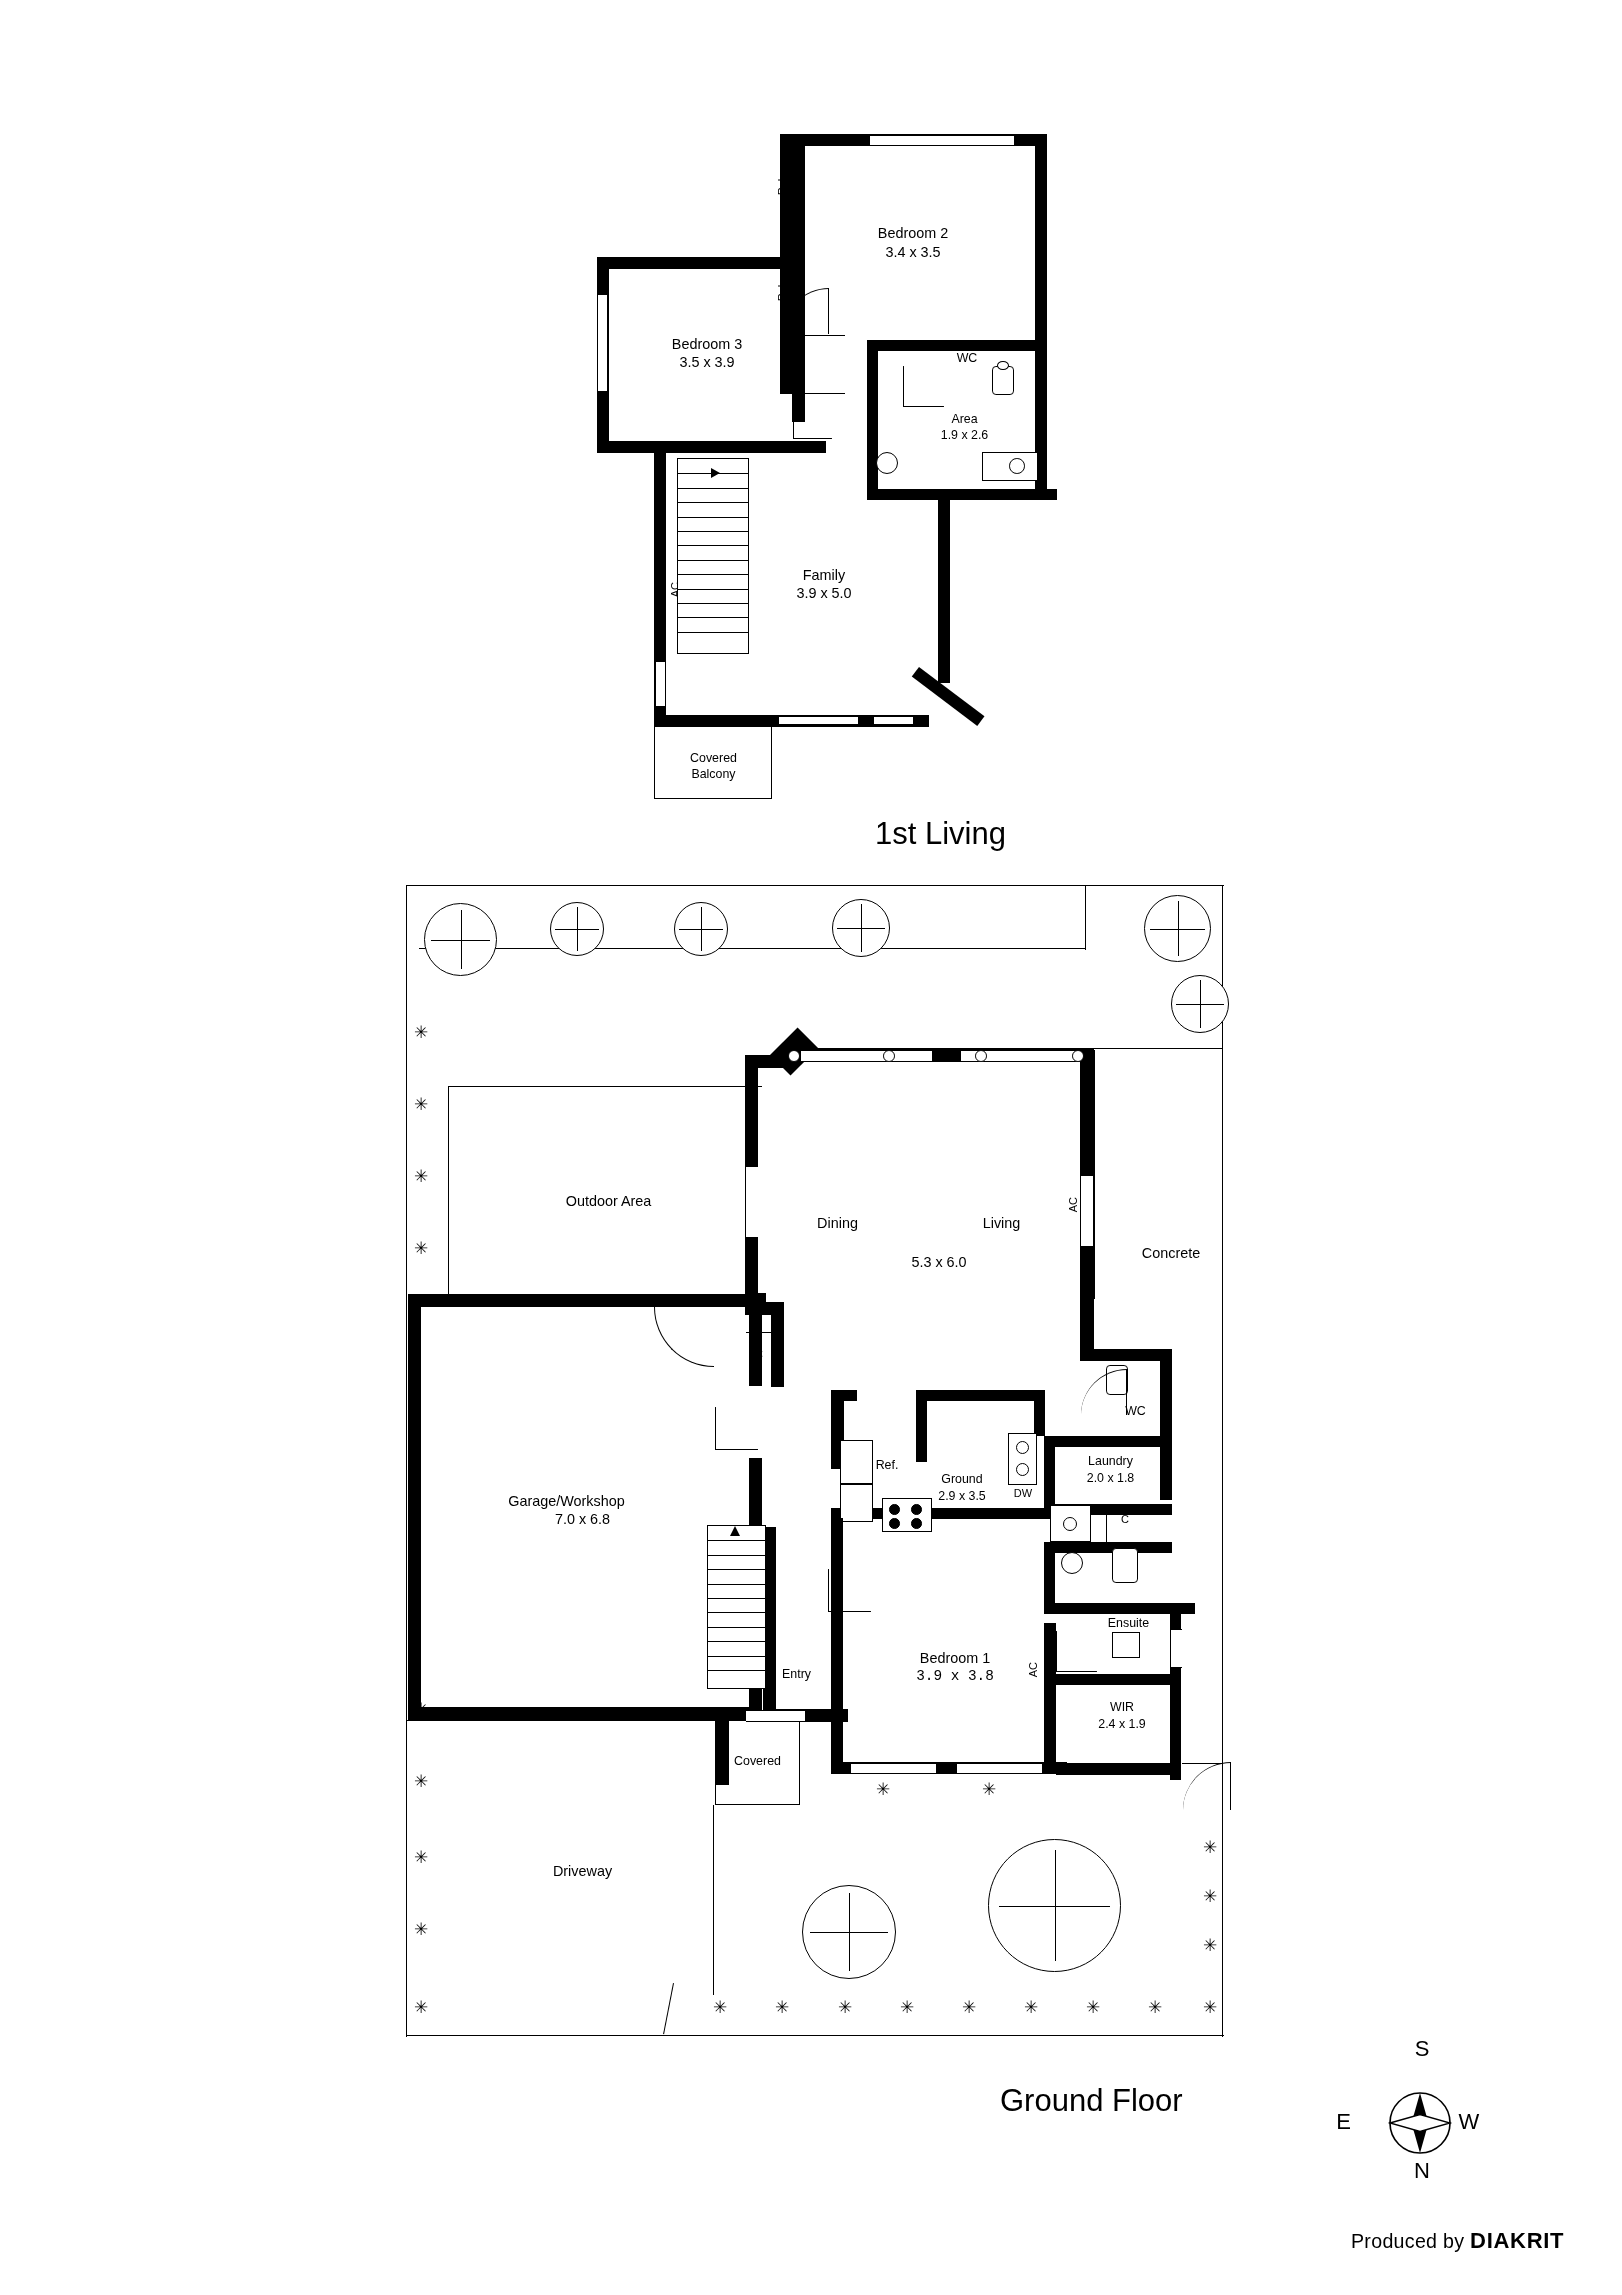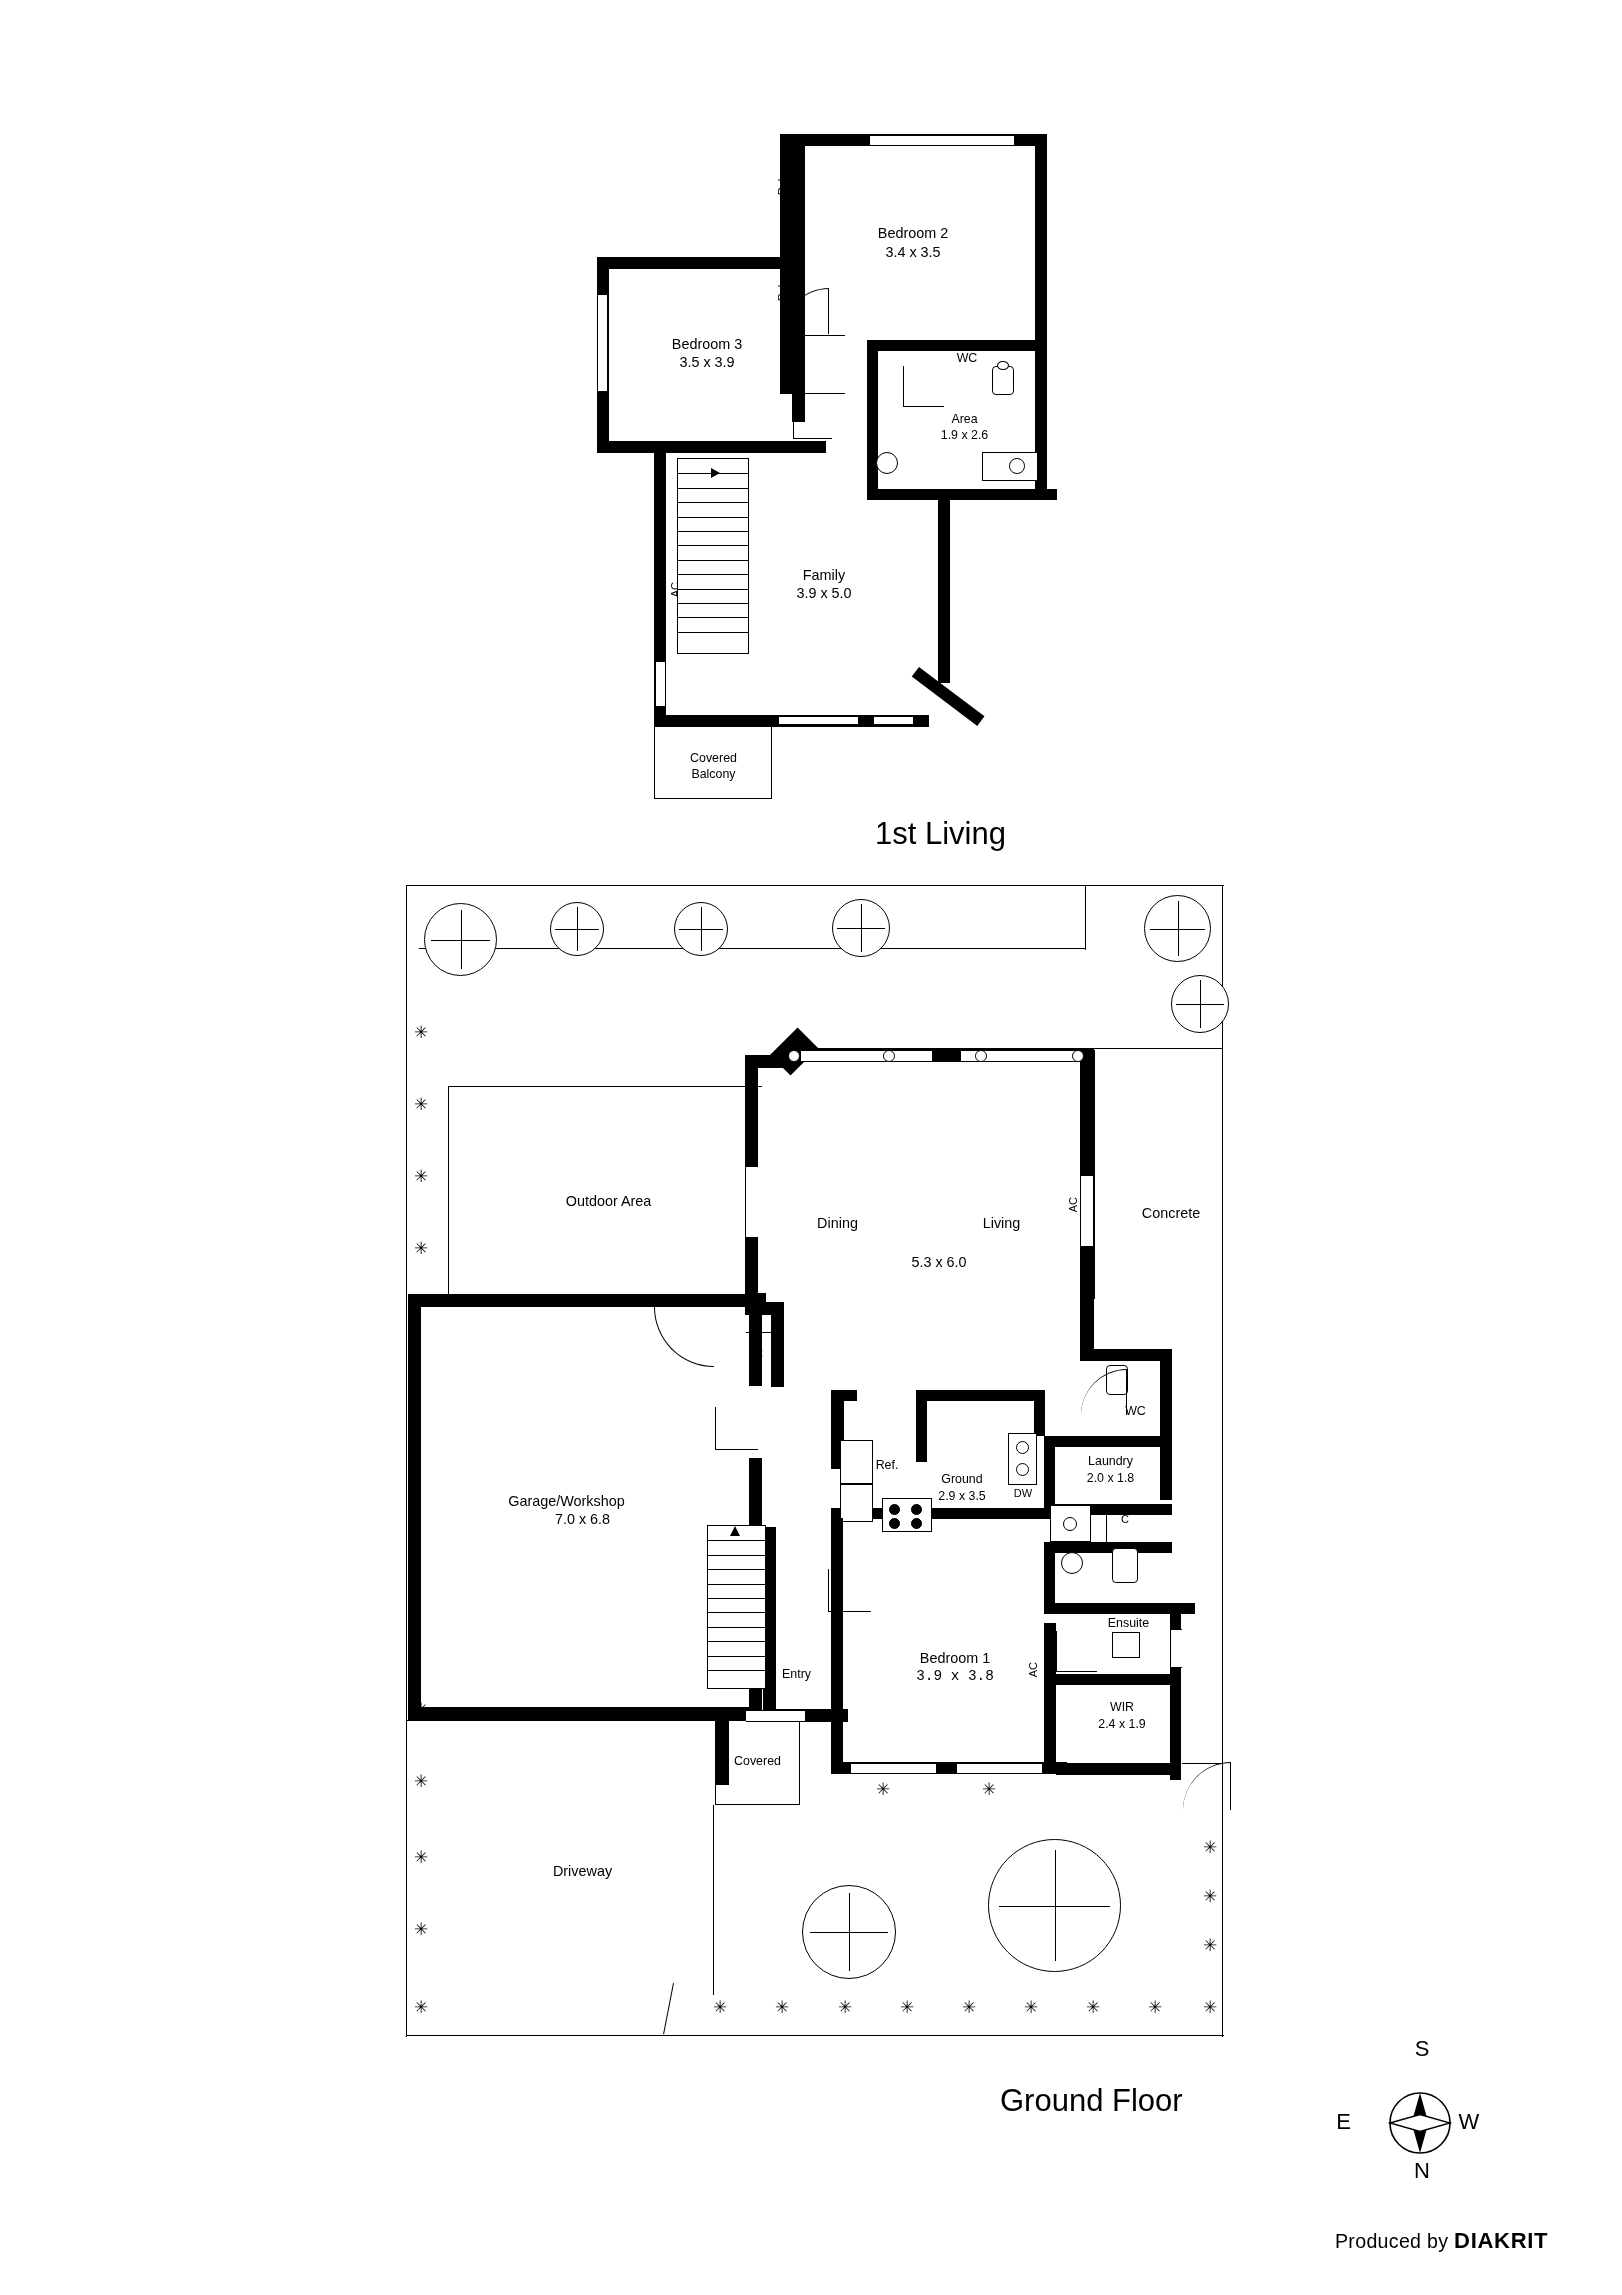--- a/index.html
+++ b/index.html
@@ -18,21 +18,21 @@
   .doorTL{position:absolute;border:1.3px solid #000;border-radius:100% 0 0 0;background:transparent;box-sizing:border-box;}
   .doorTR{position:absolute;border:1.3px solid #000;border-radius:0 100% 0 0;background:transparent;box-sizing:border-box;}
   .stairs{position:absolute;border:1.3px solid #000;background:#fff;box-sizing:border-box;}
   .stairs i{position:absolute;left:0;right:0;height:0;border-top:1.3px solid #000;display:block;}
   .tree{position:absolute;border:1px solid #000;border-radius:50%;background:#fff;}
   .tree:before{content:"";position:absolute;left:50%;top:8%;width:0.7px;height:84%;background:#000;}
   .tree:after{content:"";position:absolute;top:50%;left:8%;height:0.7px;width:84%;background:#000;}
   .shrub{position:absolute;font-size:17px;line-height:1;color:#000;}
   .fix{position:absolute;border:1.3px solid #000;background:#fff;box-sizing:border-box;}
   .fixr{position:absolute;border:1.3px solid #000;background:#fff;border-radius:50%;box-sizing:border-box;}
-  .credit{position:absolute;font-size:19.6px;letter-spacing:0.3px;}
+  .credit{position:absolute;font-size:19.6px;letter-spacing:0.3px;margin-left:16px;}
   .credit b{font-size:22px;letter-spacing:0.7px;}
   .compass{position:absolute;}
 </style>
 </head>
 <body>
 
 <div class="stage">
 
   <div>
 
@@ -178,21 +178,21 @@
 
     <div class="lbl" style="left:785px;top:1214px;width:105px;">Dining</div>
     <div class="lbl" style="left:949px;top:1214px;width:105px;">Living</div>
     <div class="lbl" style="left:841px;top:1253px;width:196px;">5.3 x 6.0</div>
 
     <div class="lbl vert tiny" style="left:1067px;top:1197px;width:18.3px;">AC</div>
     <div class="winline" style="left:1081px;top:1175px;width:11.8px;height:72px;border:1.3px solid #000;border-left:none;border-right:none;"></div>
 
     <div class="thin" style="left:1094px;top:1050px;width:1.3px;height:249px;"></div>
     <div class="thin" style="left:1094px;top:1048px;width:128px;height:1.3px;"></div>
-    <div class="lbl" style="left:1112px;top:1204px;width:118px;">Concrete</div>
+    <div class="lbl" style="left:1112px;top:1244px;width:118px;">Concrete</div>
 
     <div class="wall" style="left:408px;top:1294px;width:353px;height:13px;"></div>
     <div class="wall" style="left:408px;top:1294px;width:13px;height:425px;"></div>
     <div class="wall" style="left:408px;top:1707px;width:353px;height:13px;"></div>
     <div class="wall" style="left:749px;top:1294px;width:13px;height:92px;"></div>
     <div class="wall" style="left:749px;top:1458px;width:13px;height:262px;"></div>
     <div class="lbl" style="left:442px;top:1492px;width:249px;">Garage/Workshop</div>
     <div class="lbl" style="left:458px;top:1510px;width:249px;">7.0 x 6.8</div>
     <div class="door" style="left:654px;top:1307px;width:60px;height:60px;border-top:none;border-right:none;"></div>
     <div class="doorTR" style="left:715px;top:1407px;width:43px;height:43px;border-top:none;border-right:none;"></div>

